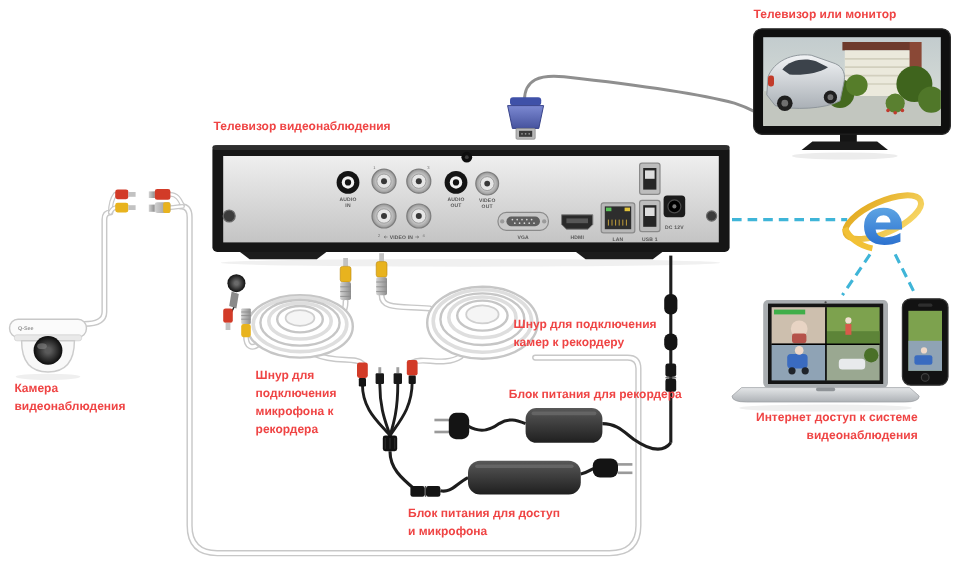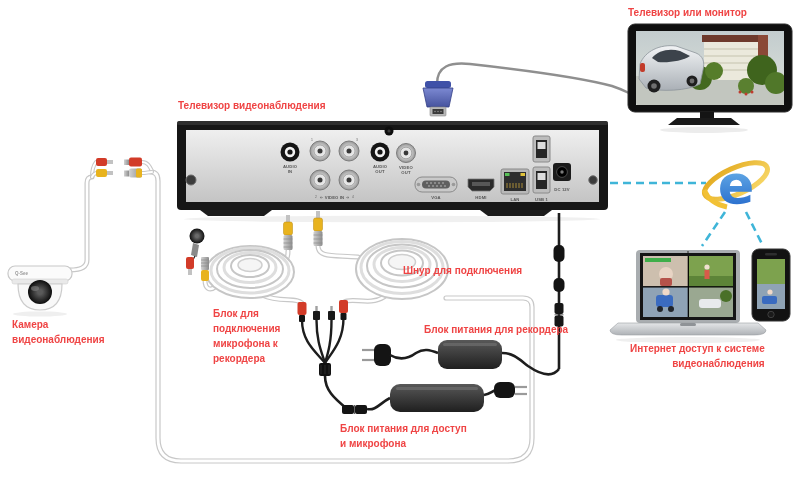--- a/index.html
+++ b/index.html
@@ -470,26 +470,27 @@
 </svg>
 
 <div class="lbl" style="left:628px;top:5px;">Телевизор или монитор</div>
 <div class="lbl" style="left:178px;top:98px;">Телевизор видеонаблюдения</div>
 
 <div class="lbl" style="left:12px;top:317px;">
   <div>Камера</div>
   <div>видеонаблюдения</div>
 </div>
 
-<div class="lbl" style="left:403px;top:263px;">
+<div class="lbl" style="left:428px;top:263px;">
   <div>Шнур для подключения</div>
+  <div>камер к рекордеру</div>
 </div>
 
 <div class="lbl" style="left:213px;top:306px;">
-  <div>Блок для</div>
+  <div>Шнур для</div>
   <div>подключения</div>
   <div>микрофона к</div>
   <div>рекордера</div>
 </div>
 
 <div class="lbl" style="left:380px;top:322px;padding-left:44px;">Блок питания для рекордера</div>
 
 <div class="lbl" style="left:340px;top:421px;">
   <div>Блок питания для доступ</div>
   <div>и микрофона</div>

